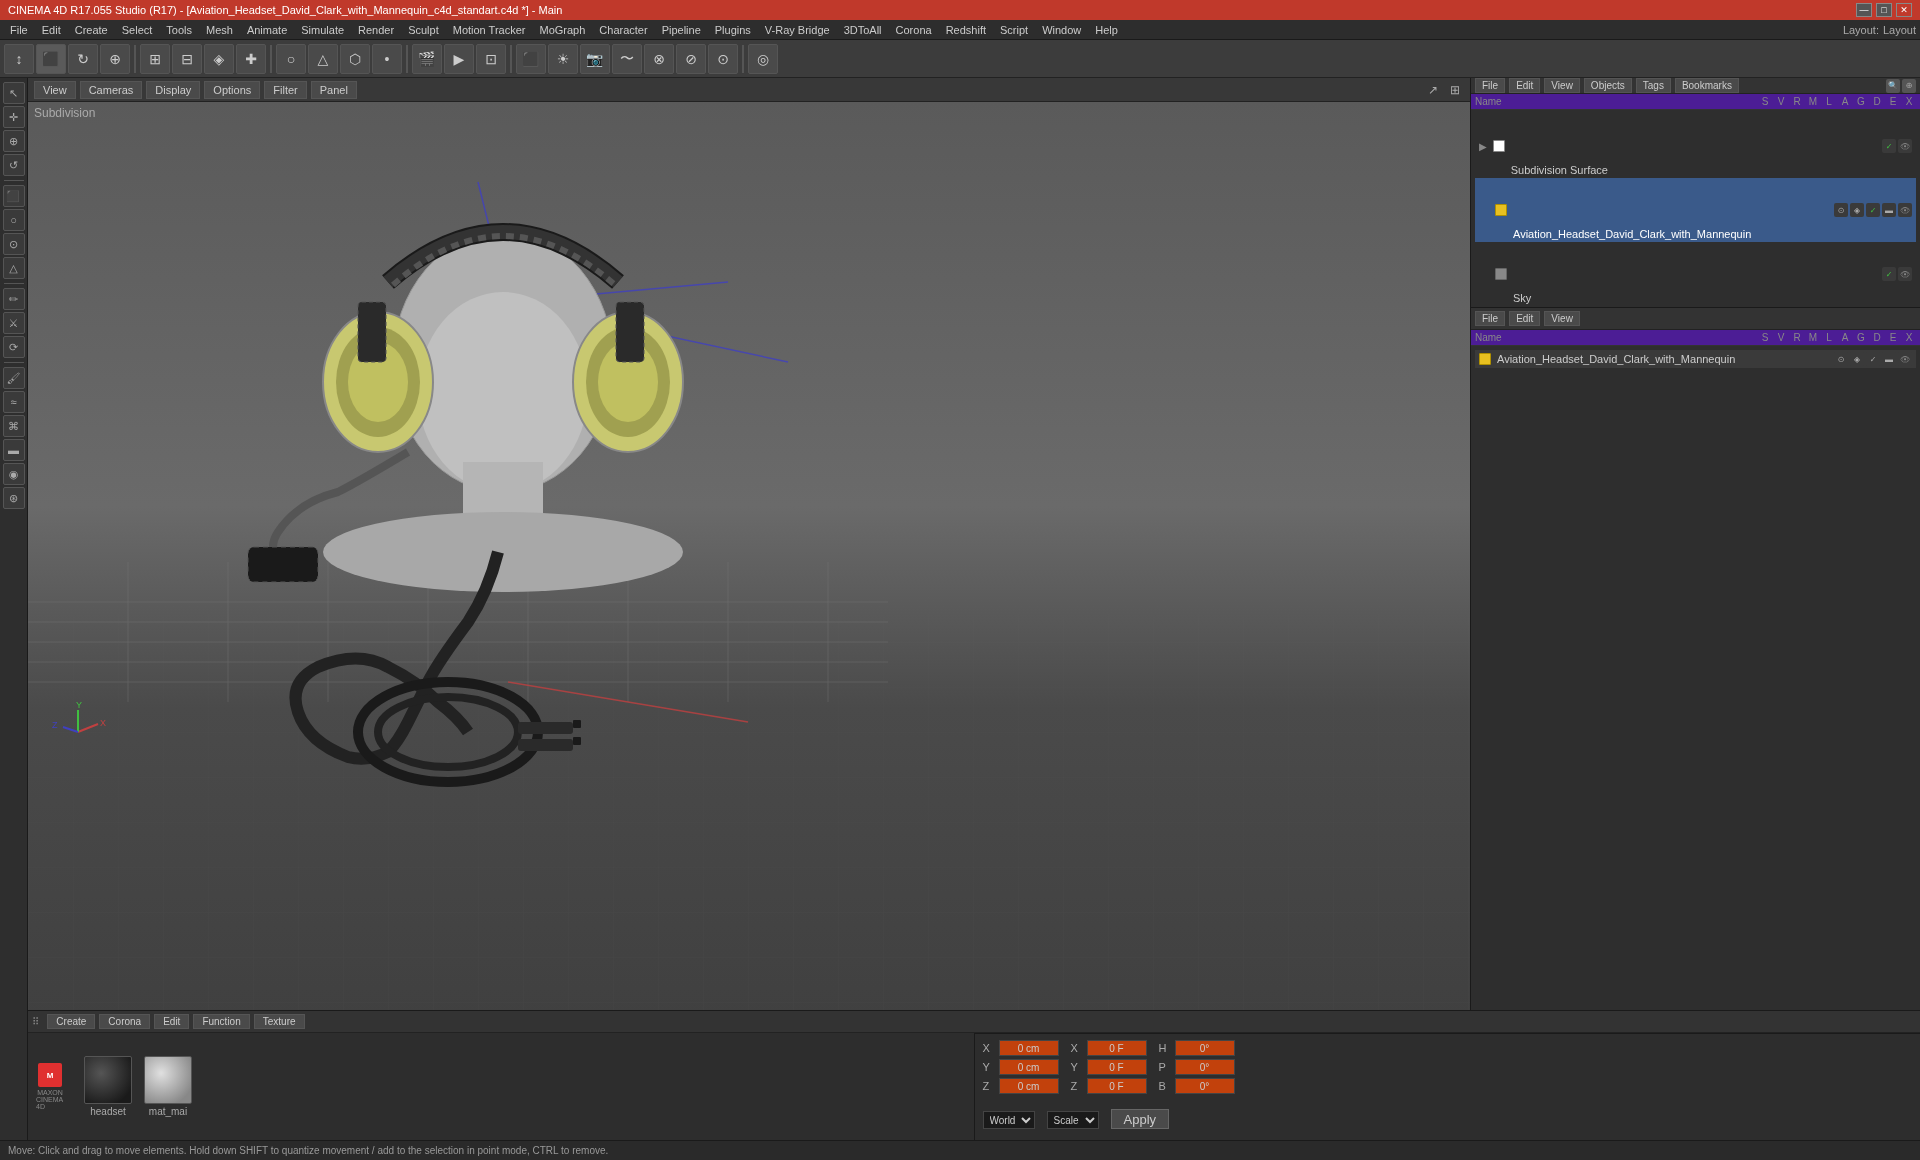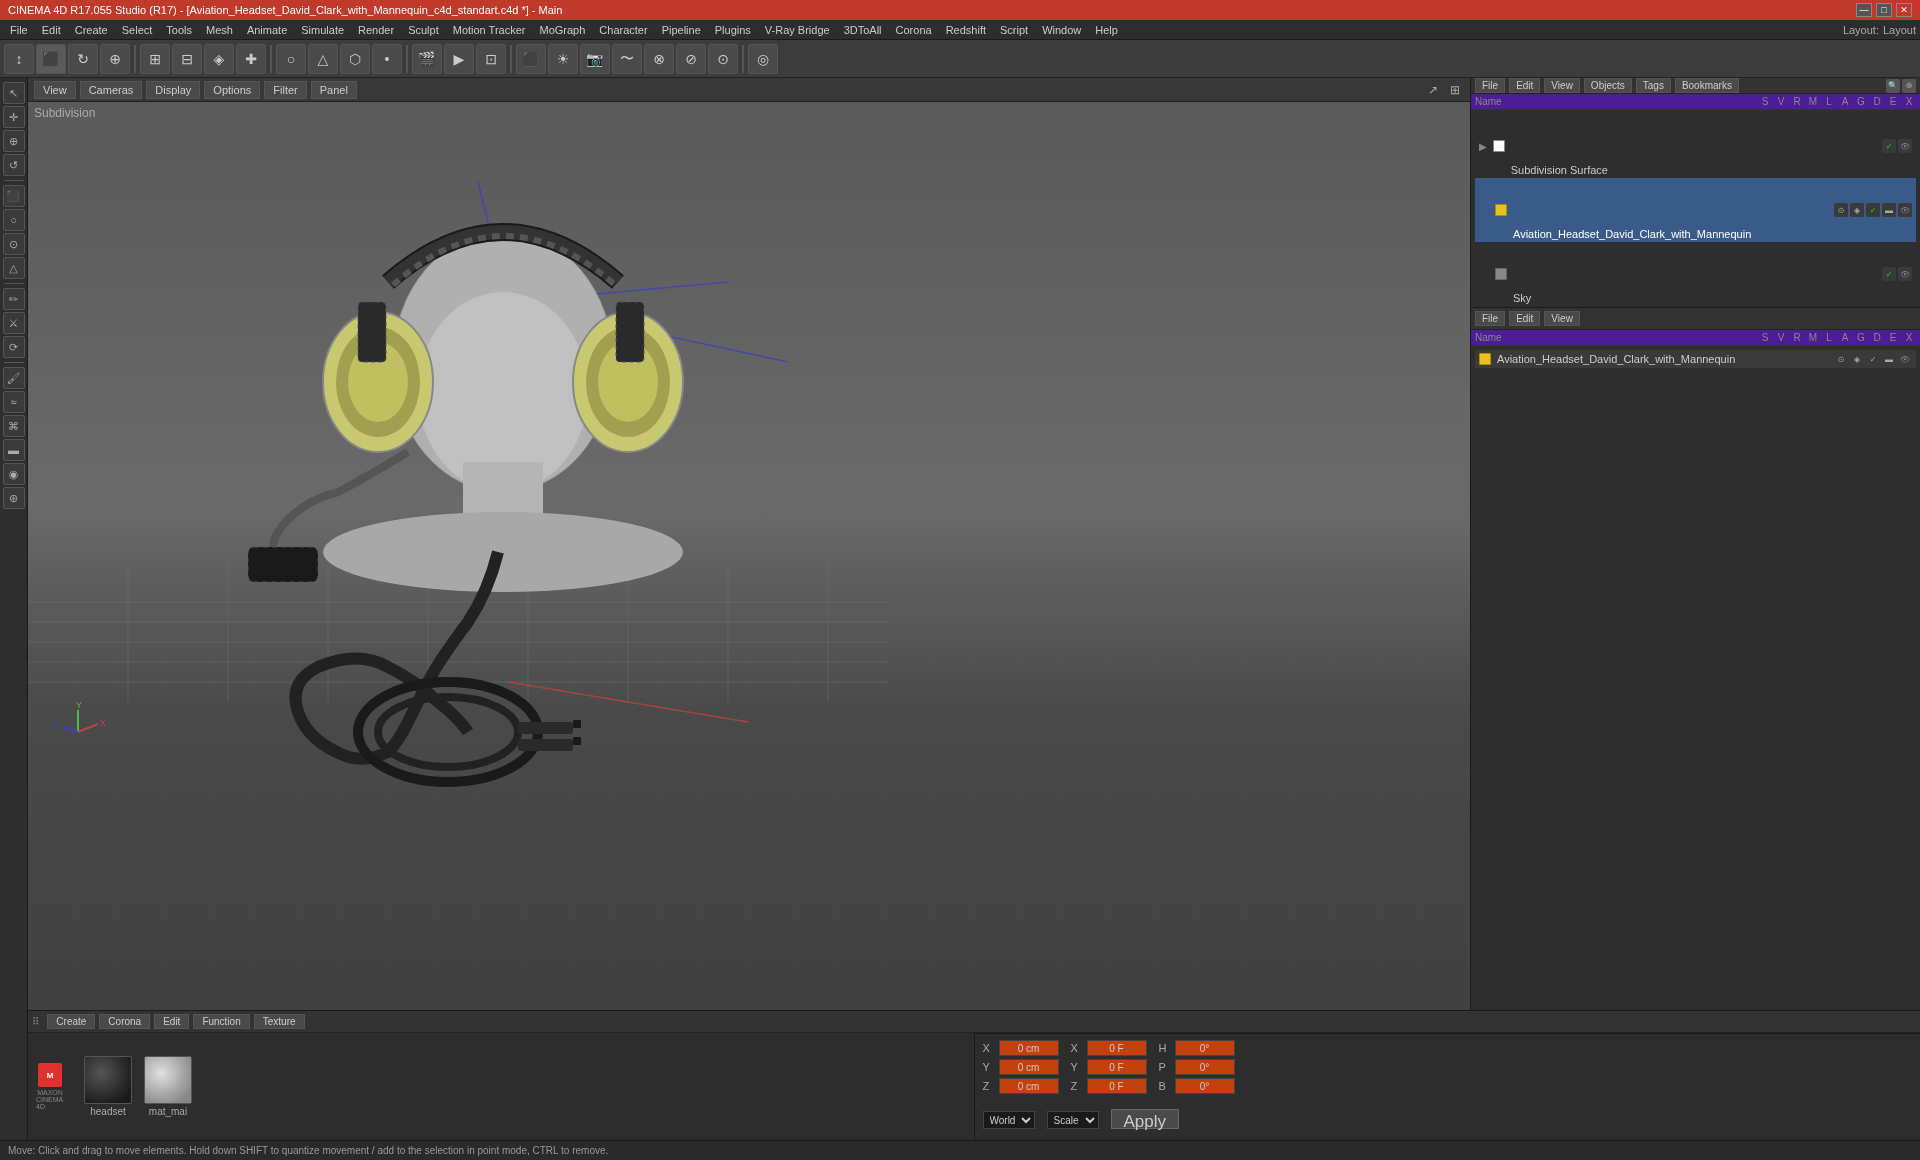--- a/index.html
+++ b/index.html
@@ -404,21 +404,21 @@
       border: 1px solid #444;
       color: #ccc;
       font-size: 10px;
       padding: 0 2px;
     }
     .apply-btn {
       padding: 2px 12px;
       background: #4a4a4a;
       border: 1px solid #666;
       color: #ccc;
-      font-size: 17px;
+      font-size: 13px;
       cursor: pointer;
       height: 20px;
     }
 
     
     #status-bar {
       height: 20px;
       background: #2a2a2a;
       display: flex;
       align-items: center;

